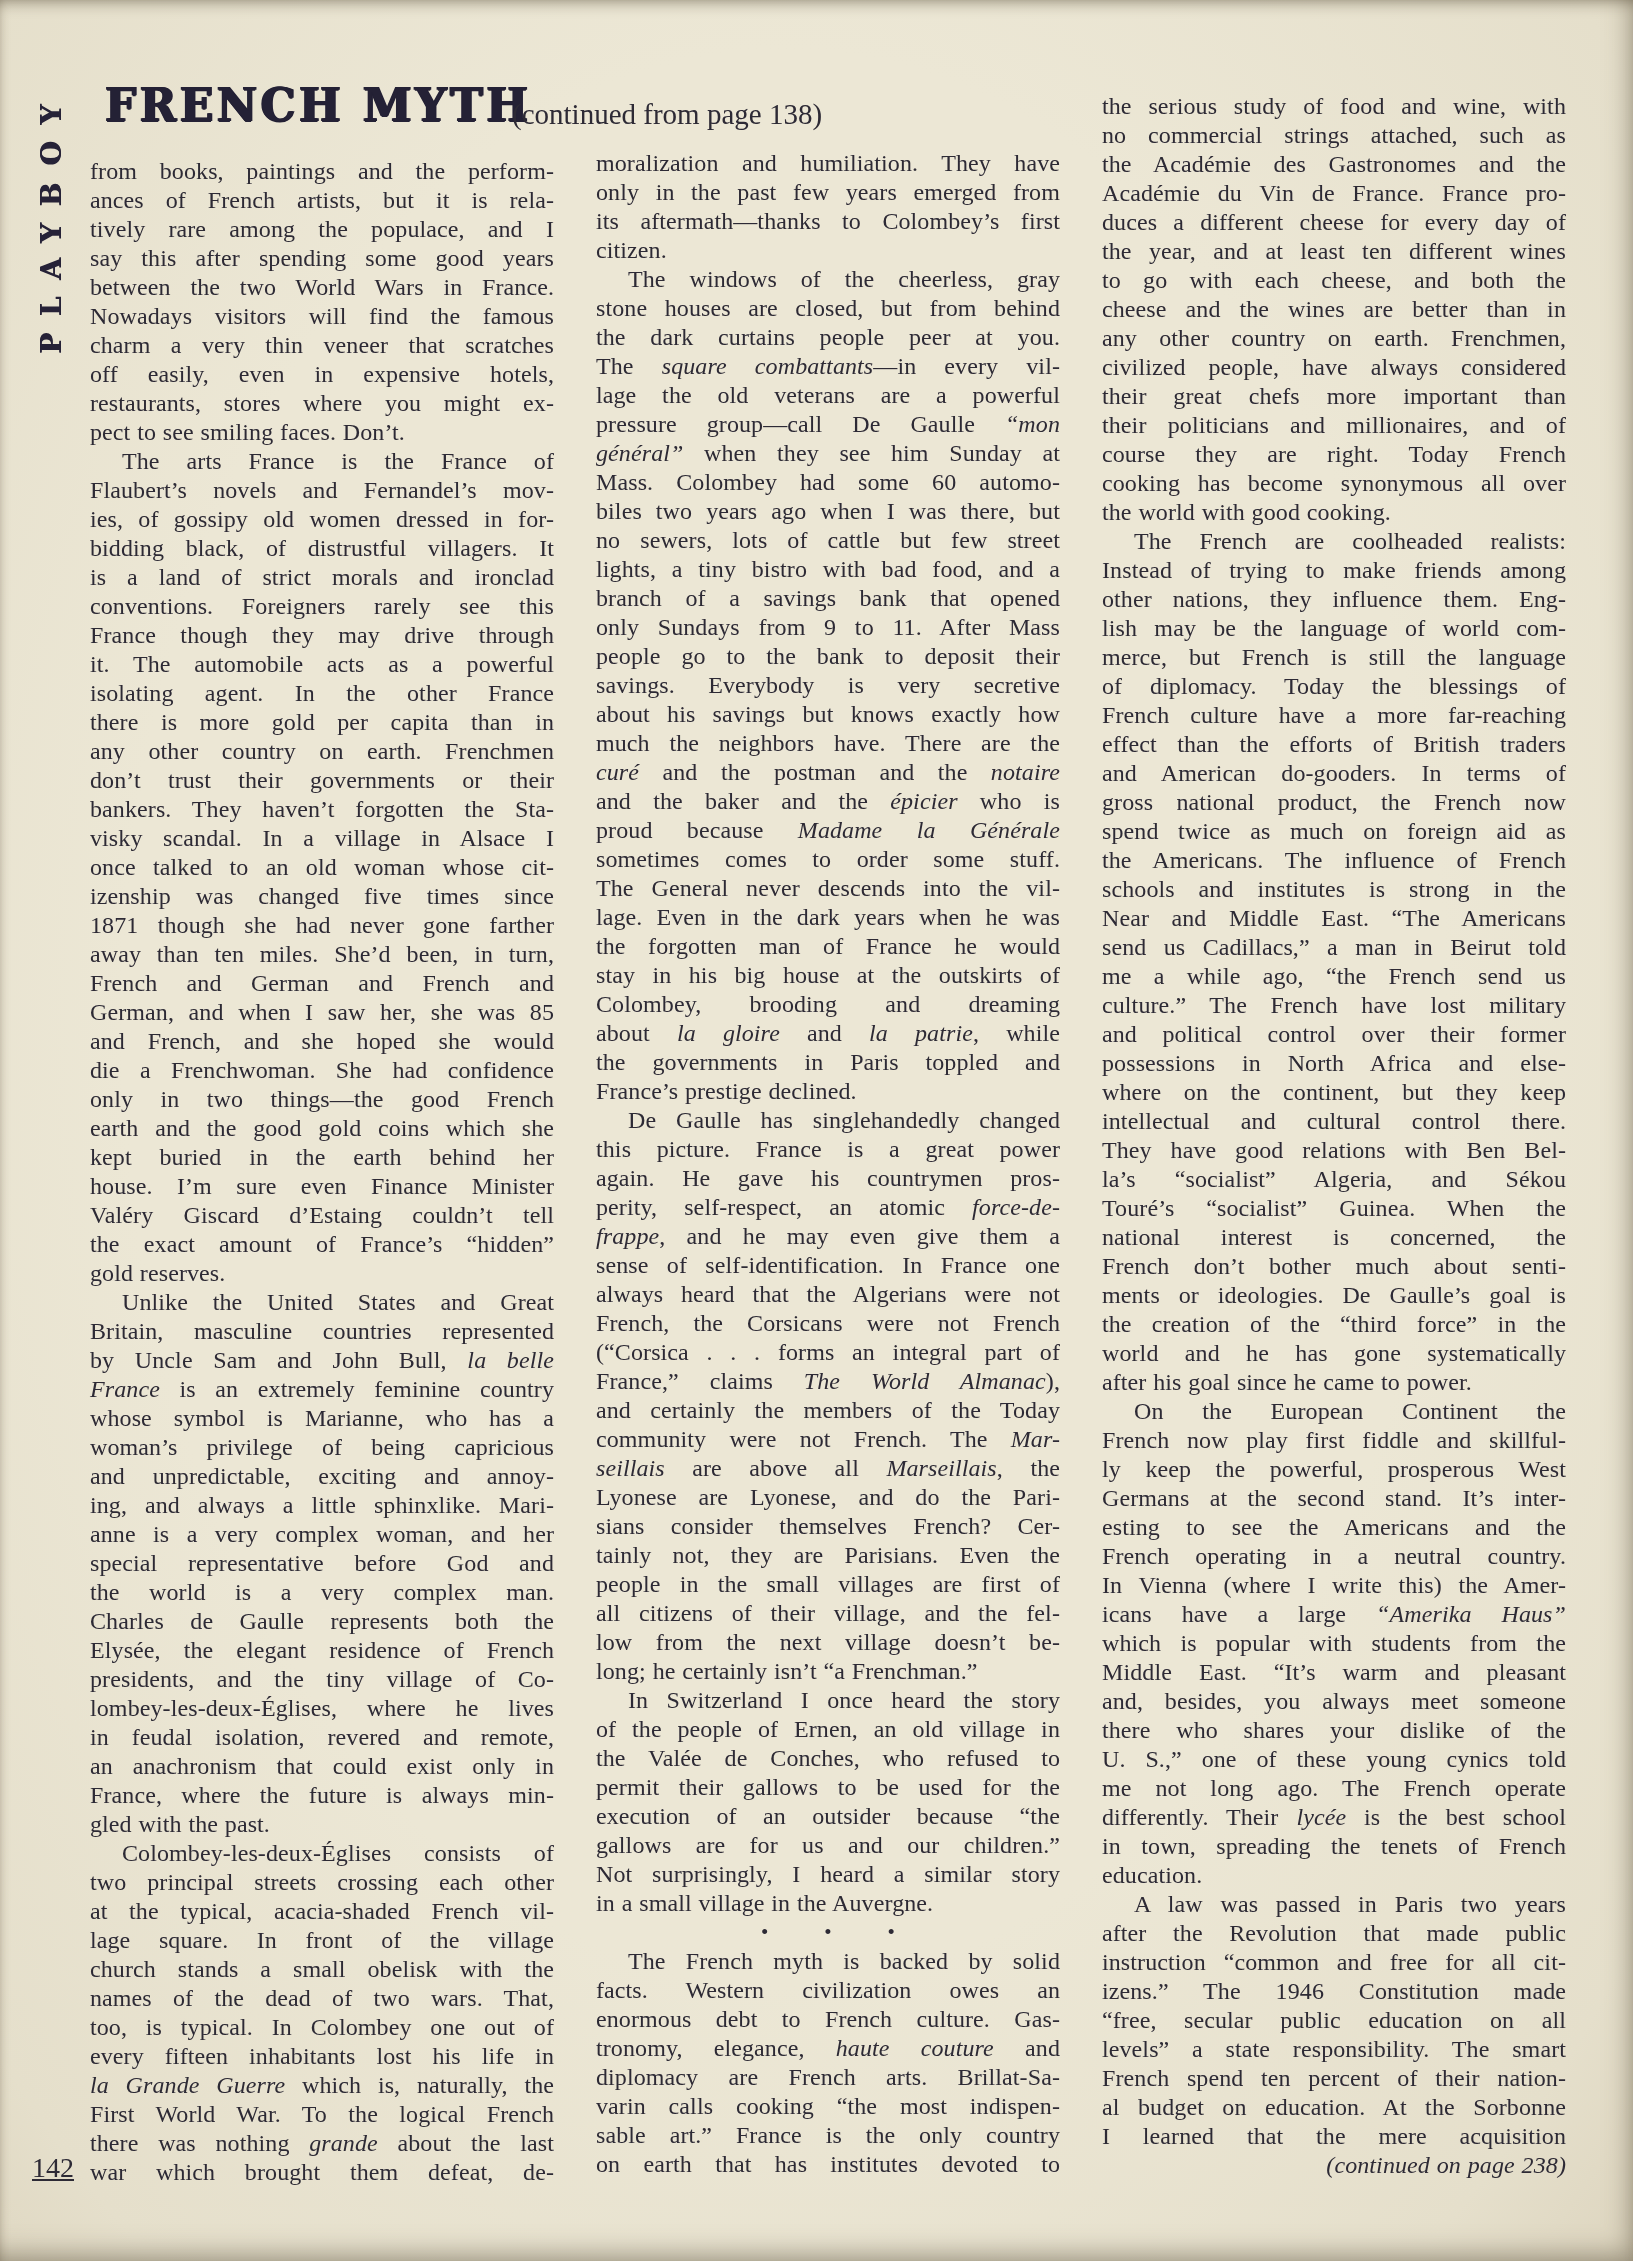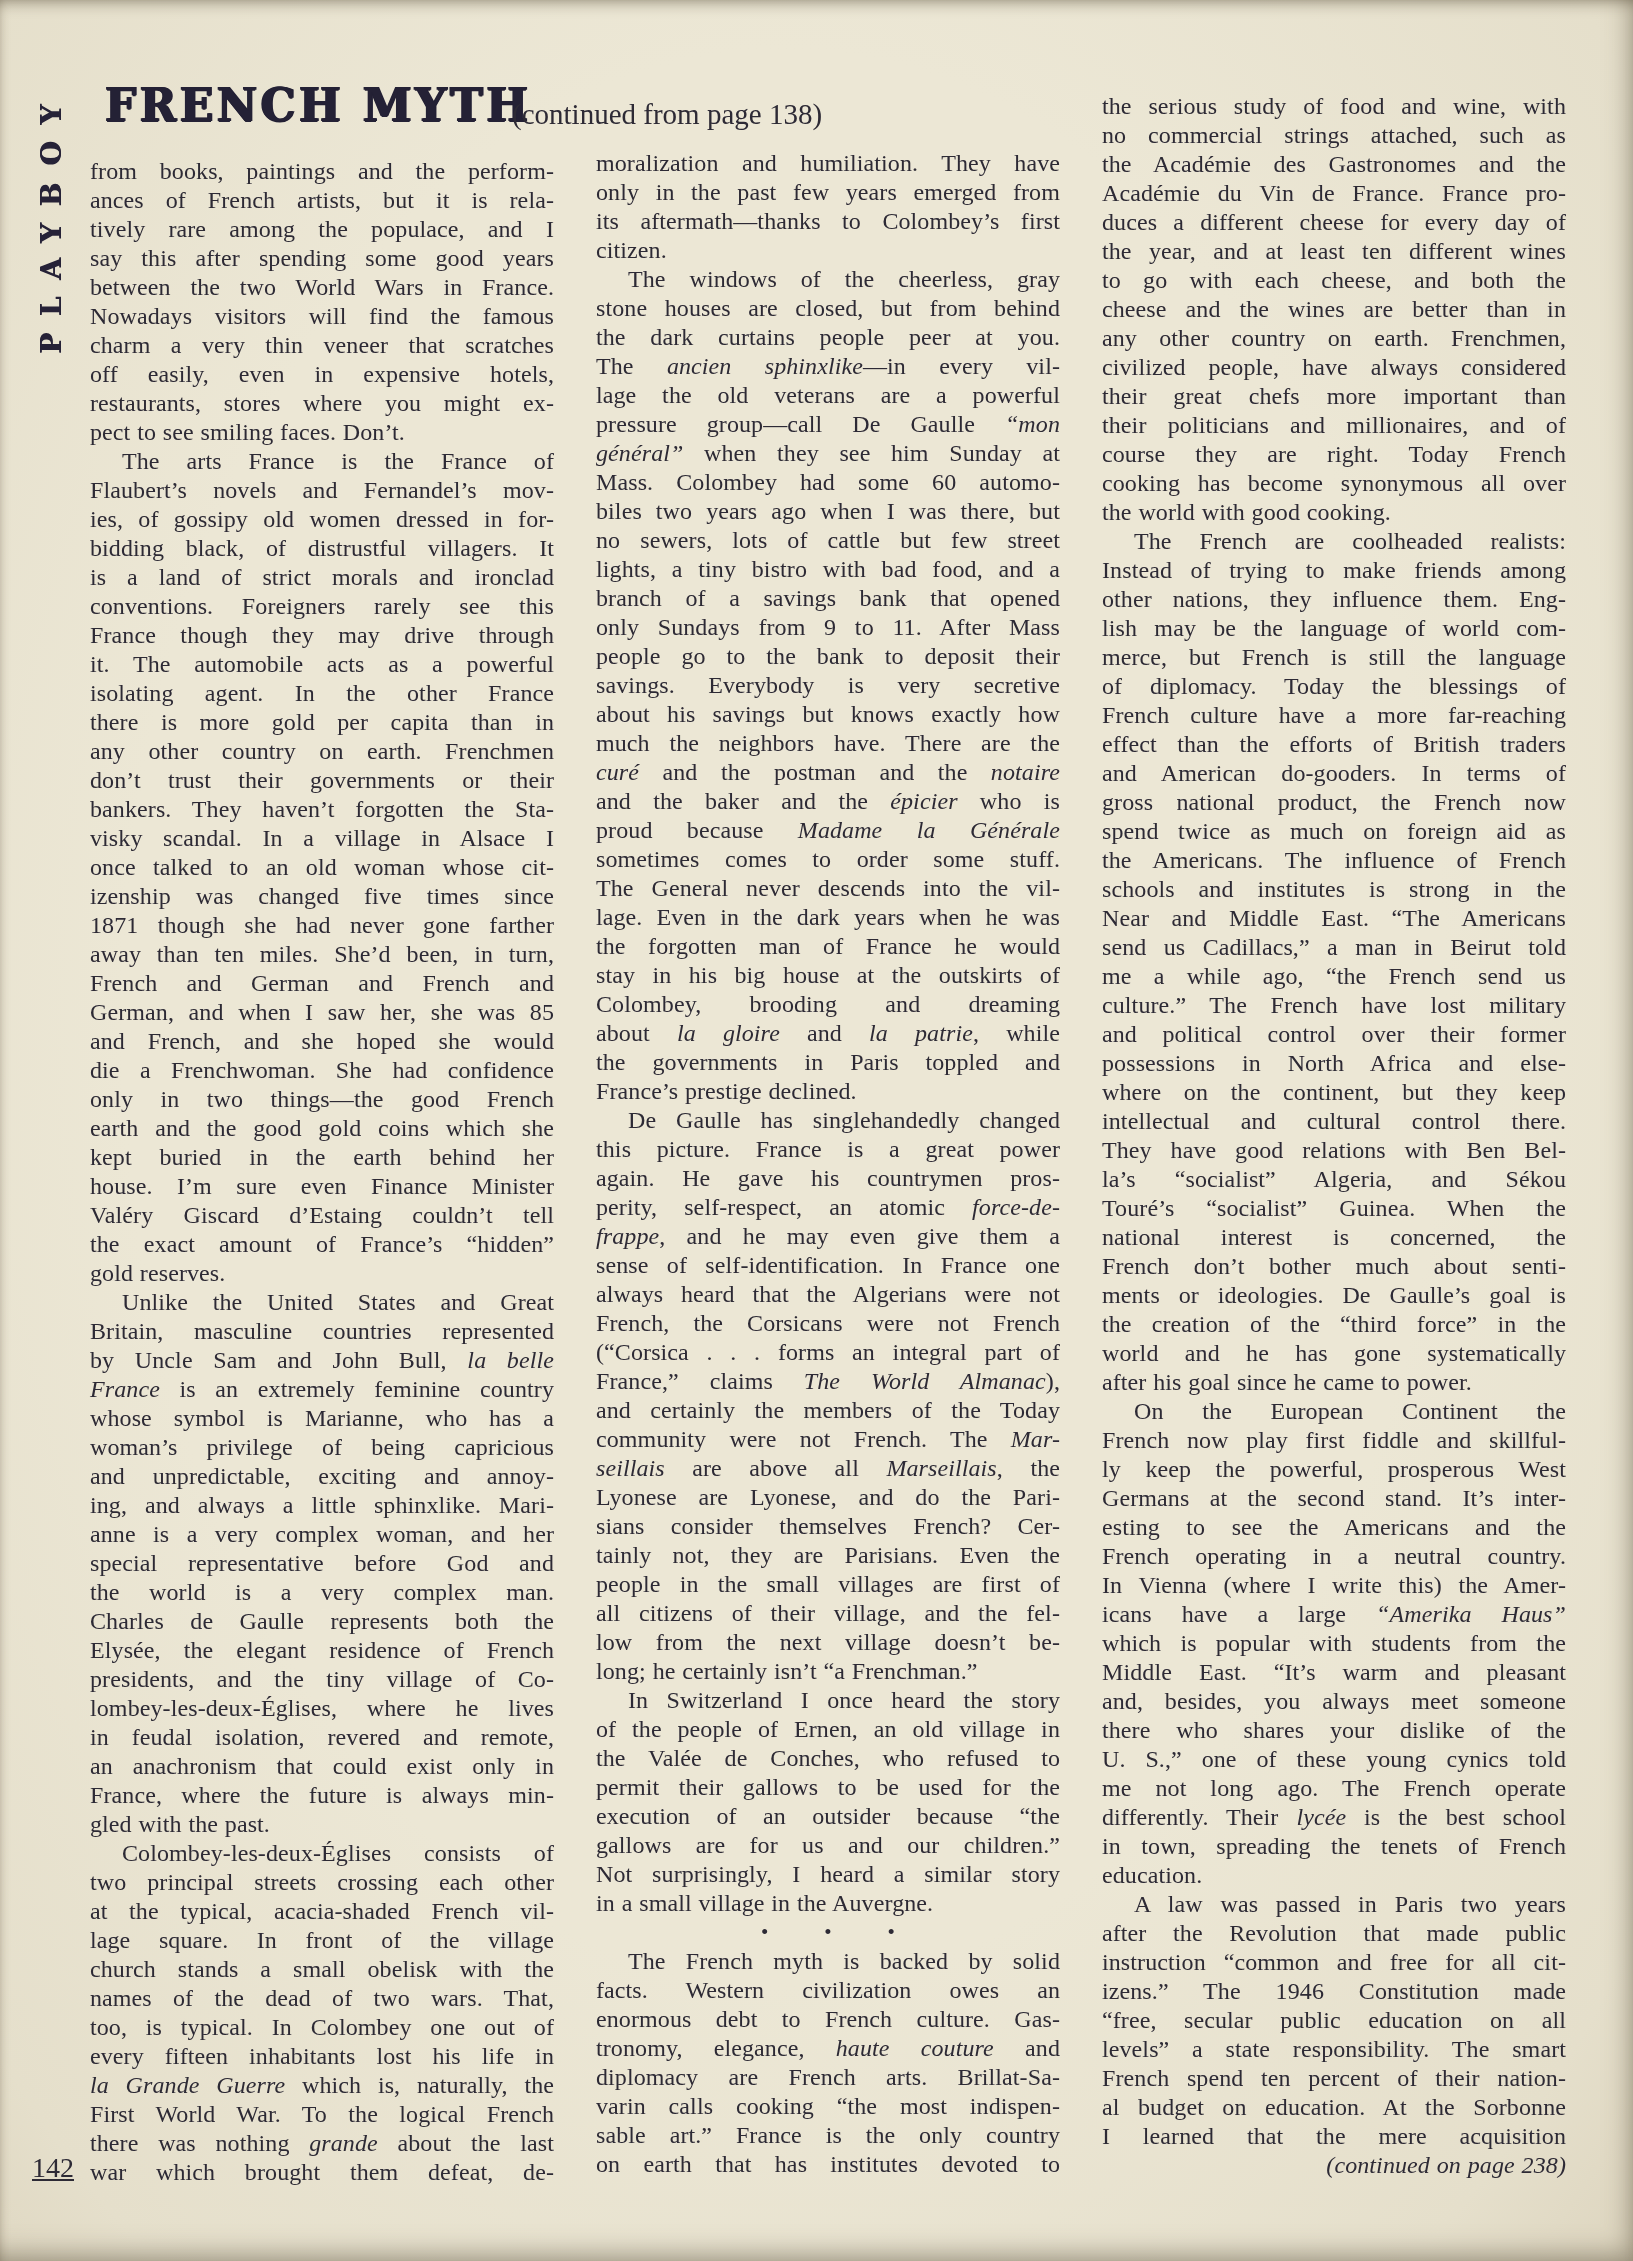--- a/index.html
+++ b/index.html
@@ -137,21 +137,21 @@
       <div class="line">war which brought them defeat, de-</div>
     </div>
   <div class="col col-2">
       <div class="line">moralization and humiliation. They have</div>
       <div class="line">only in the past few years emerged from</div>
       <div class="line">its aftermath—thanks to Colombey’s first</div>
       <div class="line l">citizen.</div>
       <div class="line in">The windows of the cheerless, gray</div>
       <div class="line">stone houses are closed, but from behind</div>
       <div class="line">the dark curtains people peer at you.</div>
-      <div class="line">The <i>ancien sphinxlike</i>—in every vil-</div>
+      <div class="line">The <i>square combattants</i>—in every vil-</div>
       <div class="line">lage the old veterans are a powerful</div>
       <div class="line">pressure group—call De Gaulle <i>“mon</i></div>
       <div class="line"><i>général”</i> when they see him Sunday at</div>
       <div class="line">Mass. Colombey had some 60 automo-</div>
       <div class="line">biles two years ago when I was there, but</div>
       <div class="line">no sewers, lots of cattle but few street</div>
       <div class="line">lights, a tiny bistro with bad food, and a</div>
       <div class="line">branch of a savings bank that opened</div>
       <div class="line">only Sundays from 9 to 11. After Mass</div>
       <div class="line">people go to the bank to deposit their</div>

